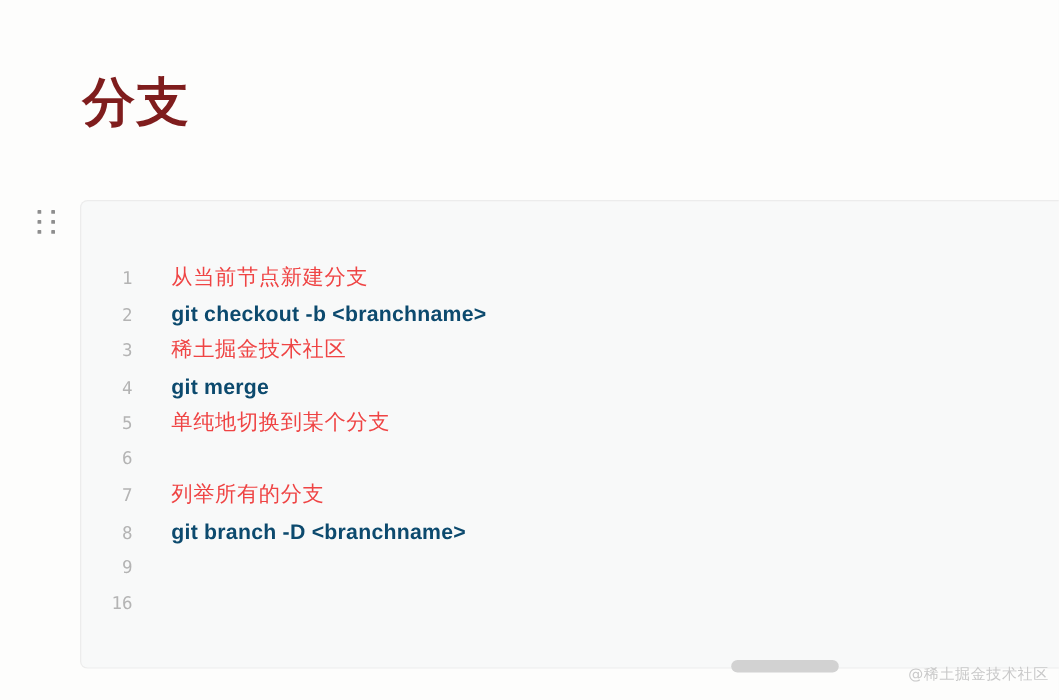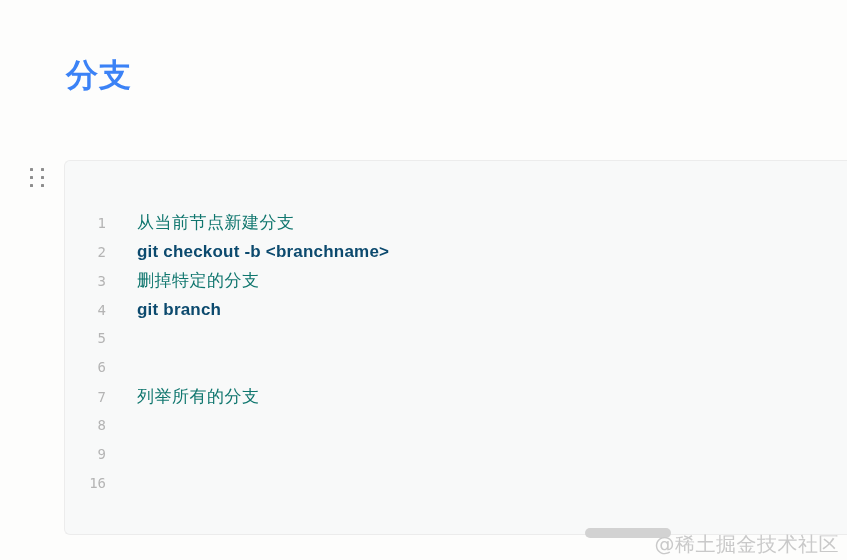--- a/index.html
+++ b/index.html
@@ -21,24 +21,24 @@
     height: 560px;
     overflow: hidden;
   }
 
   
   #page-title {
     position: absolute;
     left: 66px;
     top: 26px;
     font-family: "DejaVu Sans", "Liberation Sans", sans-serif;
-    font-size: 32px;
+    font-size: 42px;
     font-weight: 700;
     letter-spacing: 1px;
-    color: #3b82f6;
+    color: #7f1d1d;
     line-height: 56px;
     white-space: nowrap;
   }
 
   
   #drag-handle {
     position: absolute;
     left: 30px;
     top: 168px;
     width: 16px;
@@ -107,21 +107,21 @@
   .code-text.cmd {
     font-family: Liberation Sans, sans-serif;
     font-weight: 700;
     color: #0c4a6e;
     letter-spacing: 0.2px;
   }
 
   .code-text.comment {
     font-family: "DejaVu Serif", "Liberation Serif", serif;
     font-weight: 400;
-    color: #0f766e;
+    color: #ef4444;
     letter-spacing: 0.5px;
   }
 
   
   #hscrollbar {
     position: absolute;
     left: 585px;
     top: 528px;
     width: 86px;
     height: 10px;
@@ -129,21 +129,21 @@
     border-radius: 5px;
     cursor: pointer;
   }
 
   
   #watermark {
     position: absolute;
     right: 8px;
     top: 531px;
     font-family: "DejaVu Sans", "Liberation Sans", sans-serif;
-    font-size: 20px;
+    font-size: 12px;
     color: #c9c9c9;
     letter-spacing: 0.5px;
     white-space: nowrap;
     user-select: none;
   }
 </style>
 </head>
 <body>
 
 <div id="page">
@@ -164,38 +164,40 @@
         <div class="code-line">
           <span class="ln">1</span>
           <span class="code-text comment">从当前节点新建分支</span>
         </div>
         <div class="code-line">
           <span class="ln">2</span>
           <span class="code-text cmd">git checkout -b &lt;branchname&gt;</span>
         </div>
         <div class="code-line">
           <span class="ln">3</span>
-          <span class="code-text comment">删掉特定的分支</span>
+          <span class="code-text comment">稀土掘金技术社区</span>
         </div>
         <div class="code-line">
           <span class="ln">4</span>
-          <span class="code-text cmd">git branch</span>
+          <span class="code-text cmd">git merge</span>
         </div>
         <div class="code-line">
           <span class="ln">5</span>
+          <span class="code-text comment">单纯地切换到某个分支</span>
         </div>
         <div class="code-line">
           <span class="ln">6</span>
         </div>
         <div class="code-line">
           <span class="ln">7</span>
           <span class="code-text comment">列举所有的分支</span>
         </div>
         <div class="code-line">
           <span class="ln">8</span>
+          <span class="code-text cmd">git branch -D &lt;branchname&gt;</span>
         </div>
         <div class="code-line">
           <span class="ln">9</span>
         </div>
         <div class="code-line">
           <span class="ln">16</span>
         </div>
       </div>
   </div>
 

